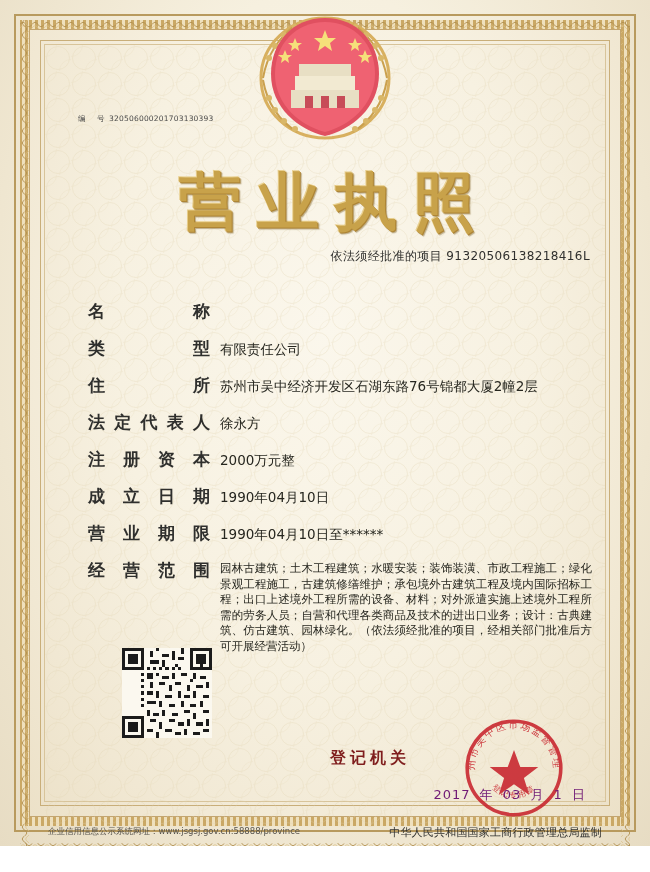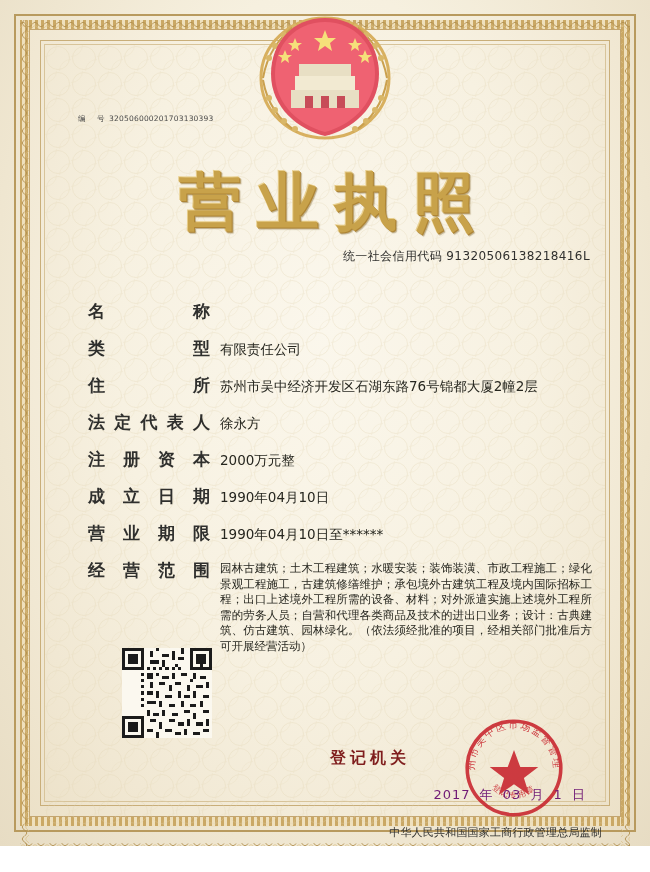--- a/index.html
+++ b/index.html
@@ -328,21 +328,21 @@
   </svg>
 
   <div class="serial">
     <span class="lbl">编　号</span>
     <span>320506000201703130393</span>
   </div>
 
   <div class="title">营业执照</div>
 
   <div class="credit-code">
-    <span>统一社会信用代码</span>
+    <span>依法须经批准的项目</span>
     <span>91320506138218416L</span>
   </div>
 
   <div class="fields">
 
     <div class="row">
       <div class="row-label">
         <span>名</span>
         <span>称</span>
       </div>
@@ -534,14 +534,15 @@
 
   <div class="date-line">
     <span>2017</span>
     <span>年</span>
     <span>03</span>
     <span>月</span>
     <span>1</span>
     <span>日</span>
   </div>
 
+  <div class="footer-left">企业信用信息公示系统网址：www.jsgsj.gov.cn:58888/province</div>
   <div class="footer-right">中华人民共和国国家工商行政管理总局监制</div>
 </div>
 
 </body></html>

